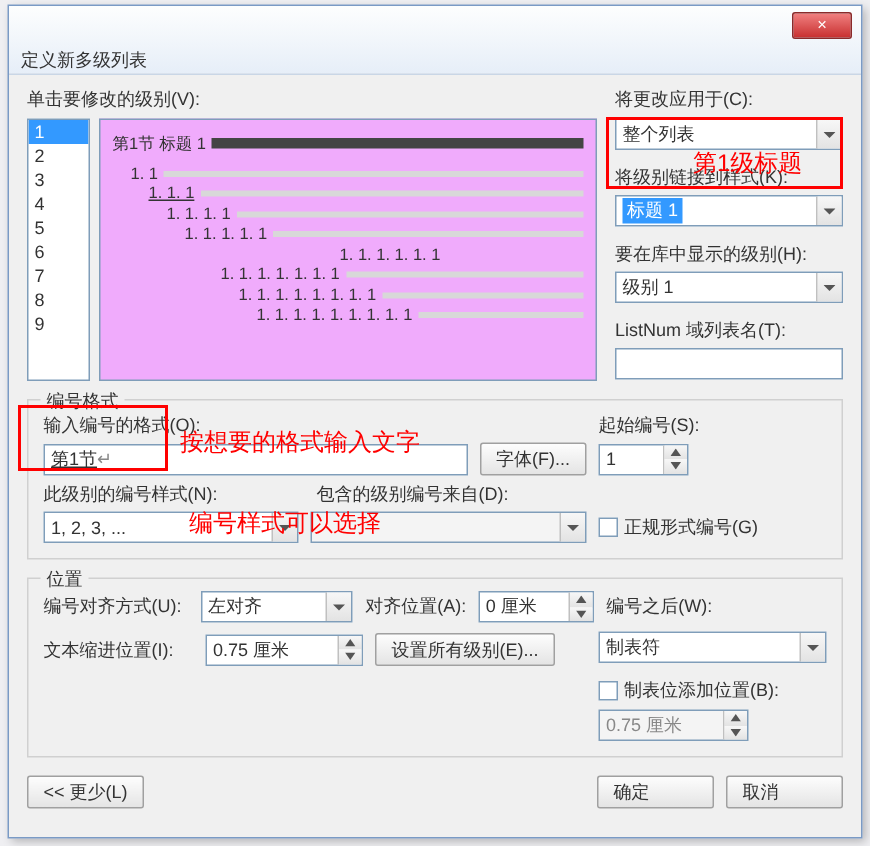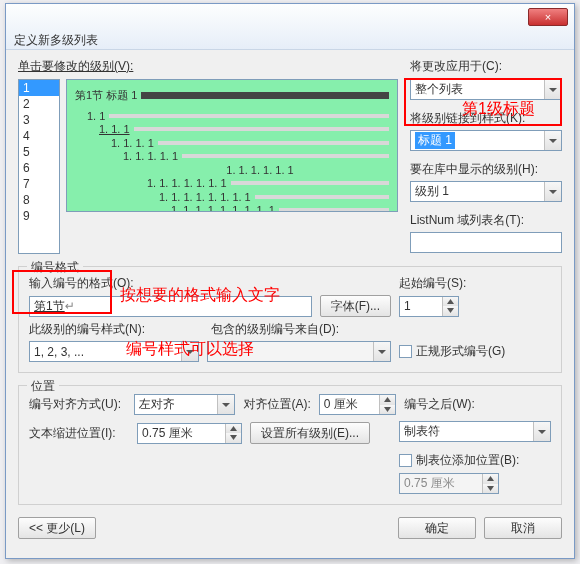--- a/index.html
+++ b/index.html
@@ -3,35 +3,35 @@
 <meta charset="utf-8">
 <style>
   * { box-sizing: border-box; font-family: "Microsoft YaHei", sans-serif; margin:0; padding:0; }
   body { width:580px; height:564px; background:#efeff2; }
   .dlg { position:absolute; left:5px; top:3px; width:570px; height:556px; background:#f0f0f0; border:1px solid #7a9ac5; box-shadow:2px 2px 6px rgba(0,0,0,.25); }
   .titlebar { height:46px; background:linear-gradient(#fdfefe,#e6eef8); border-bottom:1px solid #c9d6e6; display:flex; align-items:flex-end; padding:0 8px; font-size:12px; color:#333; position:relative; }
   .titlebar .x { position:absolute; right:6px; top:4px; width:40px; height:18px; background:linear-gradient(#f08080,#c83030); border:1px solid #8a2a2a; border-radius:2px; color:#fff; text-align:center; font-size:11px; line-height:16px; }
   .body { padding:8px 12px 10px 12px; font-size:12px; color:#333; }
   .row { display:flex; align-items:center; gap:6px; }
   .lbl { white-space:nowrap; }
-  .under { text-decoration:underline; }
+  .under { }
   .levelbox { width:42px; height:175px; border:1px solid #7f9db9; background:#fff; overflow:hidden; }
   .levelbox .item { padding:1px 4px; font-size:12px; }
   .levelbox .sel { background:#3399ff; color:#fff; }
-  .preview { flex:1; height:133px; border:1px solid #7f9db9; background:#86efac; position:relative; overflow:hidden; padding:6px 8px; }
+  .preview { flex:1; height:175px; border:1px solid #7f9db9; background:#f0abfc; position:relative; overflow:hidden; padding:6px 8px; }
   .pv-line { display:flex; align-items:center; margin:1.5px 0; }
   .pv-label { font-size:11px; color:#333; margin-right:4px; white-space:nowrap;}
   .pv-bar { flex:1; height:4px; background:#d8d8d8; }
   .pv-title-bar { height:7px; background:#444; }
   .select { position:relative; border:1px solid #7f9db9; background:#fff; height:21px; display:flex; align-items:center; padding:0 4px; }
   .select.disabled { background:#f4f4f4; color:#888; }
   .caret { position:absolute; right:0; top:0; width:17px; height:100%; border-left:1px solid #c0c0c0; background:linear-gradient(#f7f7f7,#e3e3e3); display:flex; align-items:center; justify-content:center; }
   .caret svg{width:8px;height:8px;}
   .input { border:1px solid #7f9db9; background:#fff; height:21px; padding:0 4px; display:flex; align-items:center; }
-  .btn { height:22px; border:1px solid #a0a0a0; background:linear-gradient(#fdfdfd,#e4e4e4); padding:0 10px; display:flex; align-items:center; justify-content:center; border-radius:2px; font-size:12px; }
+  .btn { height:22px; border:1px solid #a0a0a0; background:linear-gradient(#fdfdfd,#e4e4e4); padding:0 10px; display:flex; align-items:center; border-radius:2px; font-size:12px; }
   .spinner { display:flex; height:21px; border:1px solid #7f9db9; background:#fff; }
   .spinner .val{flex:1; padding:0 4px; display:flex; align-items:center;}
   .spinner .spn{width:16px; border-left:1px solid #c0c0c0; display:flex; flex-direction:column;}
   .spinner .spn div{flex:1; background:linear-gradient(#f7f7f7,#e3e3e3); display:flex; align-items:center;justify-content:center;}
   .spinner .spn svg{width:7px;height:5px;}
   .group { border:1px solid #d0d0d0; padding:8px 10px 10px 10px; margin-top:6px; position:relative; }
   .group > .glabel { position:absolute; left:8px; top:-8px; background:#f0f0f0; padding:0 4px; font-size:12px; color:#333;}
   .chk { display:flex; align-items:center; gap:4px; }
   .chk .box {width:13px;height:13px;border:1px solid #7f9db9;background:#fff;}
   .redbox { position:absolute; border:2px solid red; pointer-events:none; }

